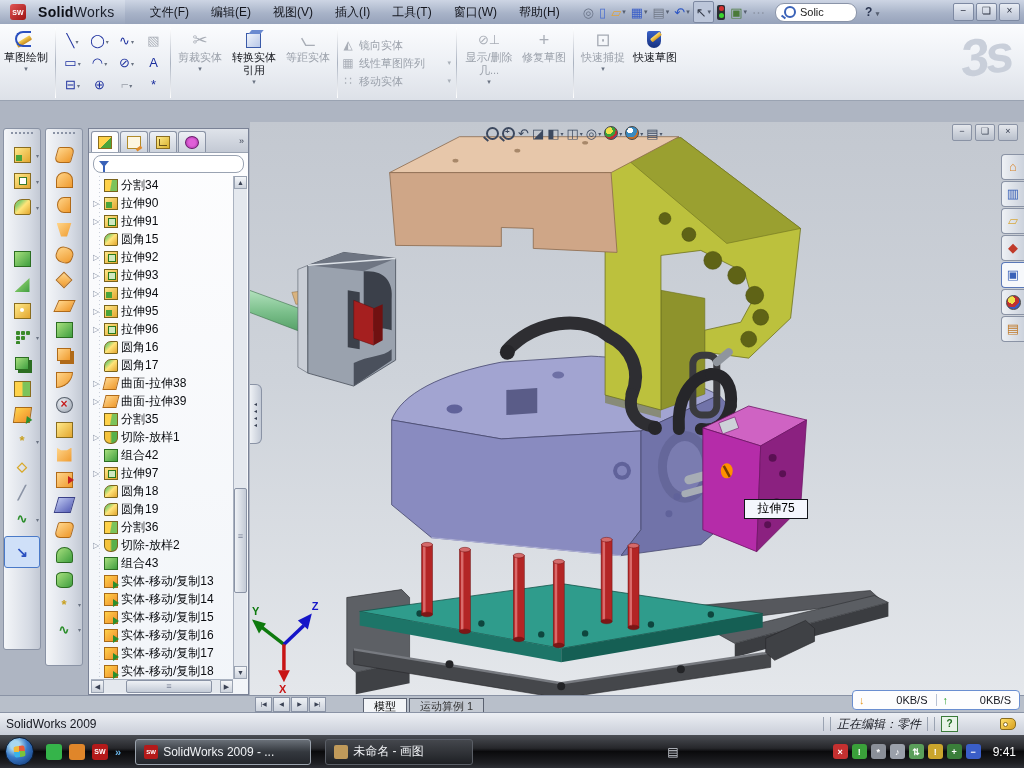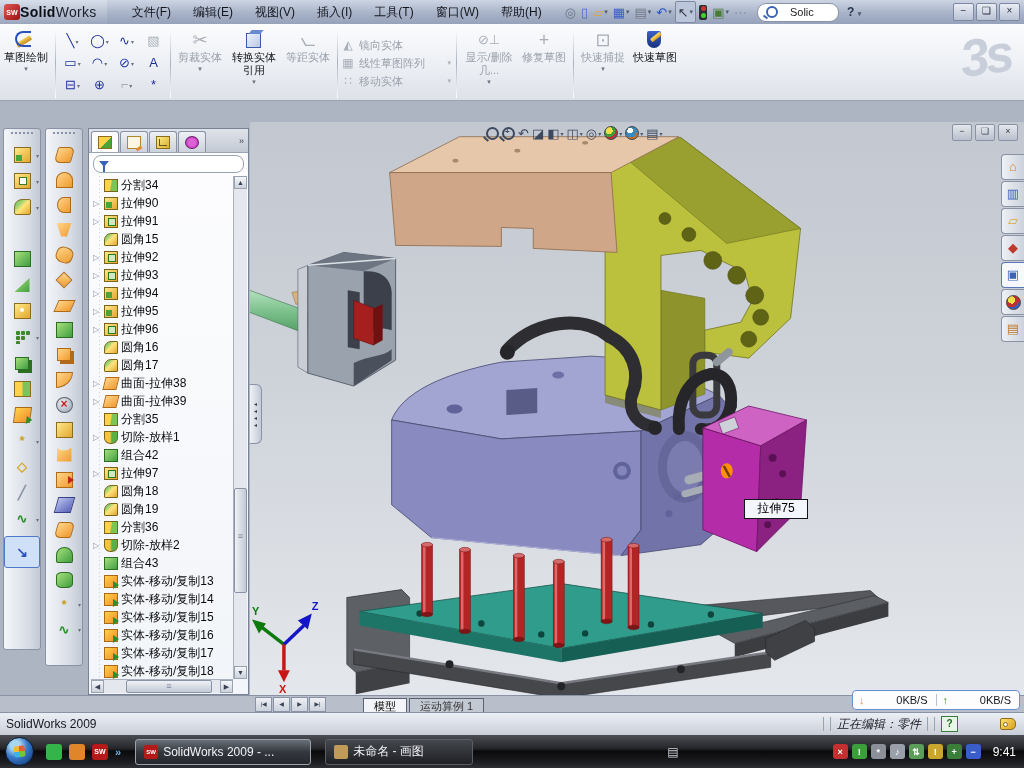--- a/index.html
+++ b/index.html
@@ -2,37 +2,37 @@
 <html><head>
 <meta charset="utf-8">
 <style>
   html,body{margin:0;padding:0;background:#444;}
   #screen{position:relative;width:1024px;height:768px;overflow:hidden;
     font-family:"Liberation Sans",sans-serif;background:#aeb5c2;user-select:none;}
   
   #titlebar{position:absolute;left:0;top:0;width:1024px;height:24px;
     background:linear-gradient(180deg,#cdd5e4 0%,#a8b3c8 55%,#96a2ba 100%);
     border-bottom:1px solid #6f7a92;display:flex;align-items:center;}
-  .logo{display:flex;align-items:center;gap:0;padding:0 10px 0 4px;height:100%;
+  .logo{display:flex;align-items:center;gap:12px;padding:0 10px 0 10px;height:100%;
     background:linear-gradient(180deg,#d8dfeb,#9aa6bd);}
   .swcube{width:16px;height:16px;border-radius:3px;background:linear-gradient(135deg,#e05555,#9e1212);
     color:#fff;font-size:7px;font-weight:bold;display:flex;align-items:center;justify-content:center;}
   .logotext{font-size:14px;color:#1a1f2b;letter-spacing:.3px;}
   .logotext b{color:#0c0f16;}
   #menubar{display:flex;height:100%;align-items:center;margin-left:14px;}
   .menuitem{font-size:12px;color:#14161e;padding:0 11px;height:100%;display:flex;align-items:center;cursor:default;}
   #tbicons{display:flex;align-items:center;margin-left:10px;gap:1px;}
   .tbi{display:flex;align-items:center;height:20px;padding:0 2px;border-radius:2px;}
   .tbi .g{font-size:13px;line-height:13px;}
   .tbi.pressed{background:#bcc6da;border:1px solid #7d89a2;}
   .tbi .dd{font-size:7px;color:#555e70;margin-left:1px;}
   .traffic{width:8px;height:15px;border-radius:2px;background:#2a2d34;display:flex;flex-direction:column;align-items:center;justify-content:space-evenly;}
   .traffic i{width:5px;height:5px;border-radius:50%;display:block;}
   .searchbox{margin-left:8px;display:flex;align-items:center;background:#fff;border:1px solid #8a94a8;
-    border-radius:9px;height:17px;padding:0 8px;gap:12px;width:64px;}
+    border-radius:9px;height:17px;padding:0 8px;gap:4px;width:64px;}
   .magico{width:8px;height:8px;border:2px solid #3a62b8;border-radius:50%;position:relative;flex:none;}
   .magico::after{content:"";position:absolute;width:5px;height:2px;background:#3a62b8;transform:rotate(40deg);left:-5px;top:8px;}
   .searchtxt{font-size:11px;color:#222;}
   .helpbtn{font-size:12px;color:#2a3550;font-weight:bold;margin-left:8px;}
   .helpbtn .dd{font-size:7px;color:#555e70;}
   #winbtns{margin-left:auto;display:flex;gap:2px;padding-right:4px;}
   .wbtn{width:19px;height:16px;border:1px solid #7d89a2;border-radius:2px;
     background:linear-gradient(180deg,#e9edf4,#b9c2d4);font-size:10px;line-height:14px;text-align:center;color:#2a3040;}
   
   #cmdbar{position:absolute;left:0;top:24px;width:1024px;height:77px;

